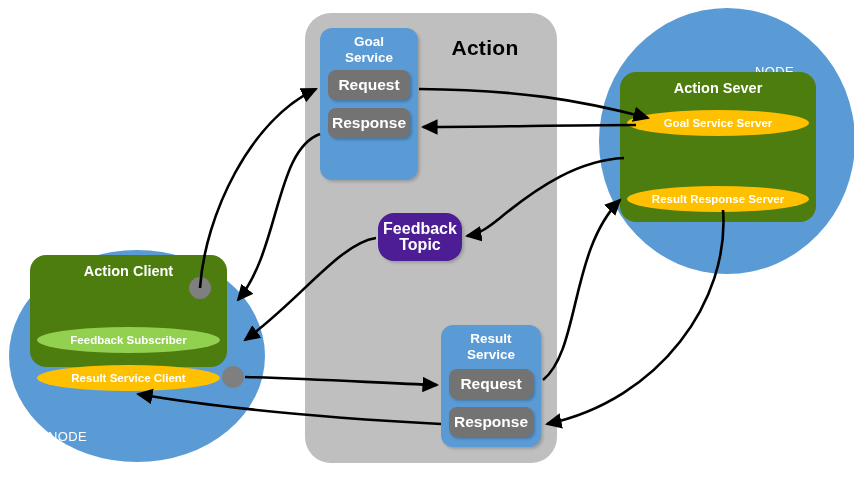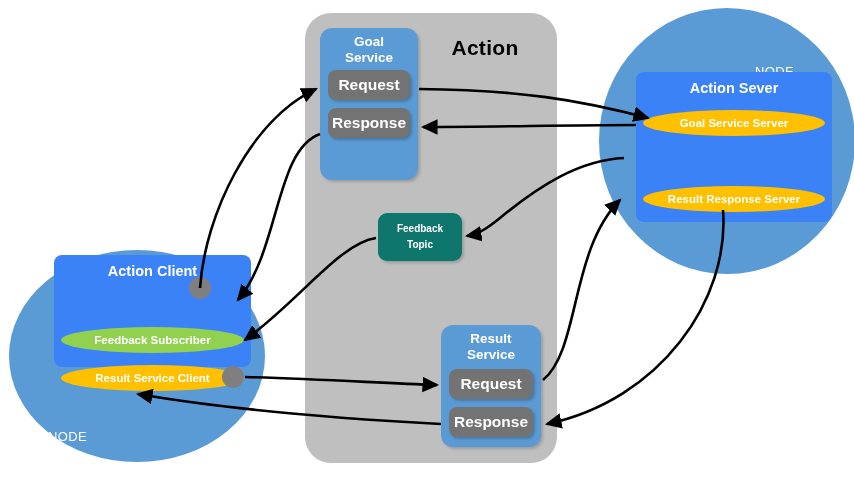--- a/index.html
+++ b/index.html
@@ -80,26 +80,26 @@
   #result-req  { left: 8px; top: 44px; width: 84px; height: 30px; }
   #result-resp { left: 8px; top: 82px; width: 84px; height: 30px; }
 
   
   #feedback-topic {
     position: absolute;
     left: 378px;
     top: 213px;
     width: 84px;
     height: 48px;
-    background: #0f766e;
-    border-radius: 9px;
+    background: #4c1d95;
+    border-radius: 16px;
     box-shadow: 2px 2px 3px rgba(0,0,0,0.18);
     color: #ffffff;
     font-weight: bold;
-    font-size: 10px;
+    font-size: 16px;
     line-height: 16px;
     display: flex;
     flex-direction: column;
     align-items: center;
     justify-content: center;
     text-align: center;
   }
 
   
   .node-circle {
@@ -118,25 +118,24 @@
     font-size: 13px;
     letter-spacing: 0.4px;
     margin-top: 19px;
   }
   #client-node-label { left: 48px; top: 410px; }
   #server-node-label { left: 755px; top: 45px; }
 
   
   .action-box {
     position: absolute;
-    background: #3b82f6;
-    border-radius: 8px;
-    margin-left: 16px;
-  }
-  #client-box { left: 38px;  top: 255px; width: 197px; height: 112px; }
+    background: #4d7c0f;
+    border-radius: 16px;
+  }
+  #client-box { left: 30px;  top: 255px; width: 197px; height: 112px; }
   #server-box { left: 620px; top: 72px;  width: 196px; height: 150px; }
 
   .action-box-title {
     position: absolute;
     left: 0;
     right: 0;
     top: 8px;
     text-align: center;
     color: #ffffff;
     font-weight: bold;

